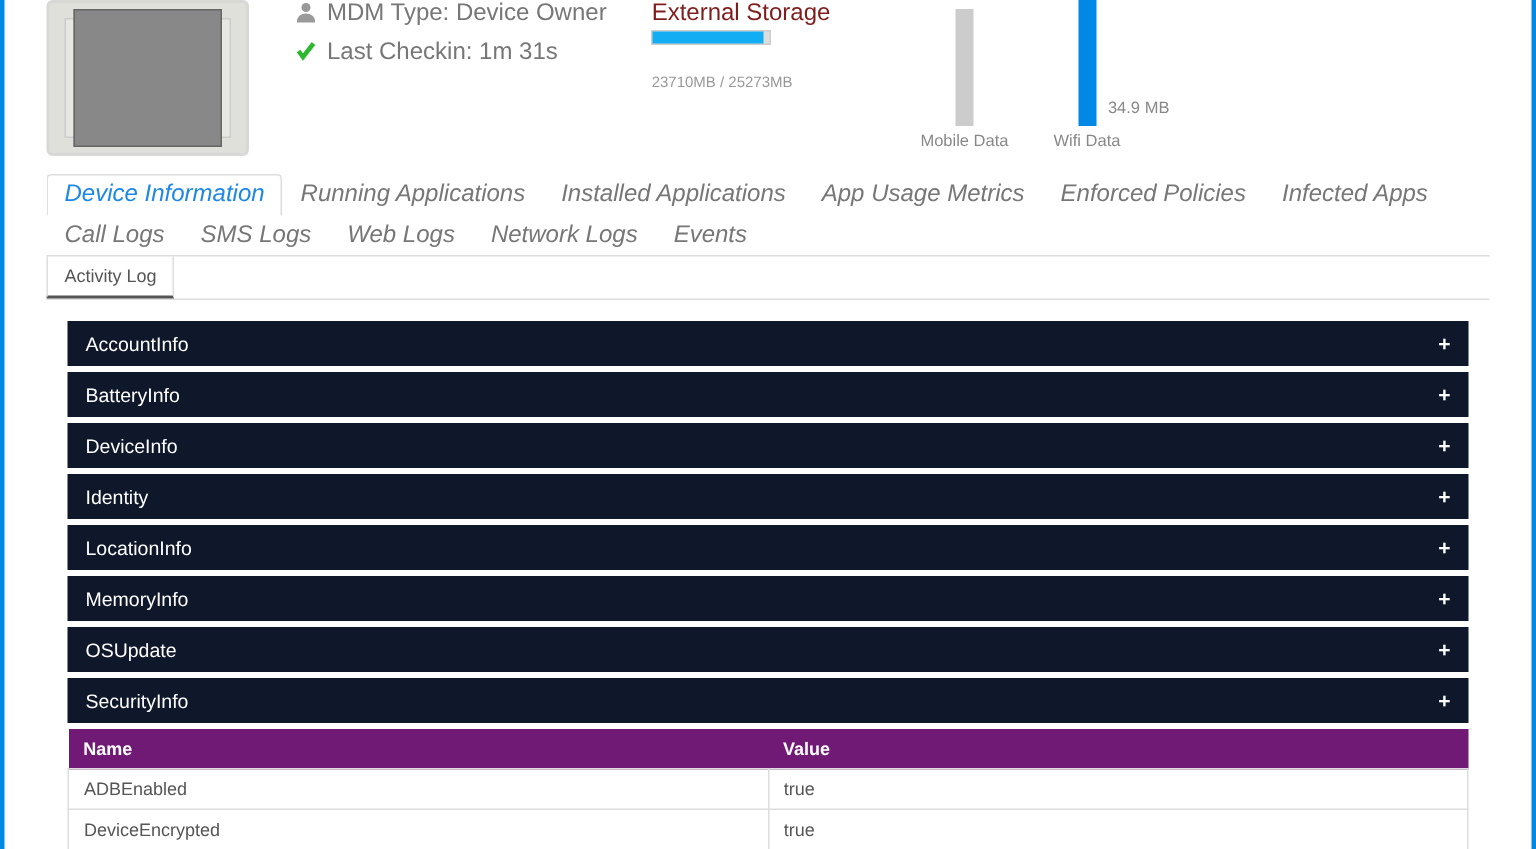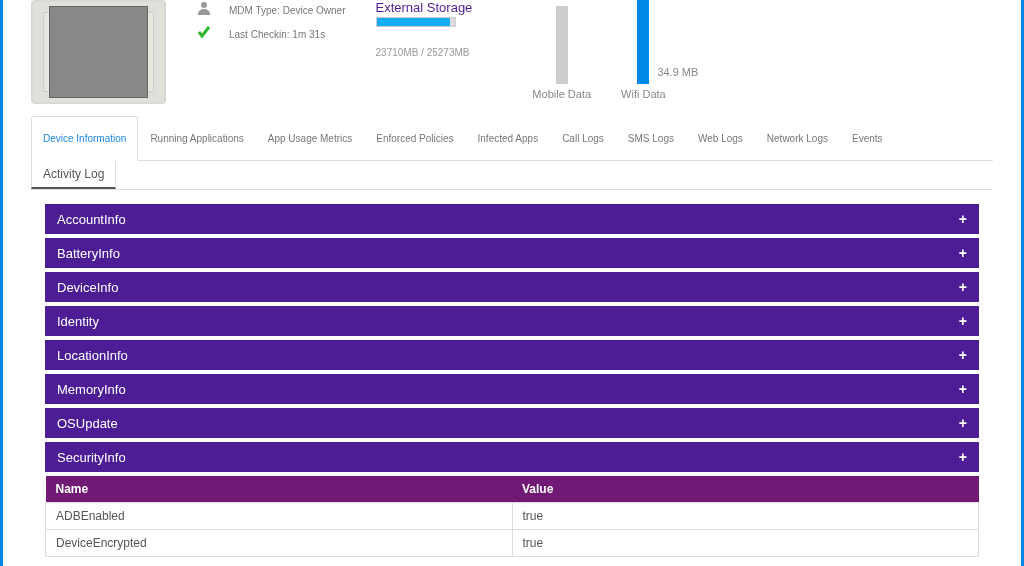--- a/index.html
+++ b/index.html
@@ -2,44 +2,44 @@
 <html><head>
   <meta charset="utf-8">
   <style>
     * { margin: 0; padding: 0; box-sizing: border-box; }
     body { font-family: "Segoe UI", Arial, sans-serif; font-size: 13px; color: #555; background: #fff; }
     .page { width: 1024px; margin: 0 auto; padding: 0 28px; border-left: 3px solid #0088e6; border-right: 3px solid #0088e6; min-height: 566px; }
     .top-section { display: flex; gap: 30px; align-items: flex-start; padding-top: 0; }
     .device-frame { width: 135px; height: 104px; background: #e8e8e3; border: 2px solid #d8d8d6; border-radius: 4px; box-shadow: inset 0 0 0 10px #e0e0db, inset 0 0 0 11px #ccc; flex-shrink: 0; position: relative; overflow: hidden; }
     .device-screen { position: absolute; top: 4px; bottom: 4px; left: 16px; right: 16px; background: #888; border: 1px solid #666; }
     .info-col { display: flex; flex-direction: column; gap: 8px; padding-top: 0; }
-    .info-row { display: flex; align-items: flex-end; gap: 17px; color: #777; font-size: 10px; }
+    .info-row { display: flex; align-items: flex-start; gap: 6px; color: #777; font-size: 16px; }
     .icon { display: inline-flex; width: 16px; height: 16px; align-items: center; justify-content: center; }
     .storage-col { padding-top: 0; }
-    .storage-label { color: #4c1d95; font-size: 13px; margin-bottom: 2px; }
+    .storage-label { color: #7f1d1d; font-size: 16px; margin-bottom: 2px; }
     .storage-bar { width: 80px; height: 10px; background: #ddd; border: 1px solid #ccc; }
     .storage-fill { height: 100%; background: #12adf3; }
     .storage-text { font-size: 10px; color: #999; margin-top: 20px; }
     .data-col { display: flex; align-items: flex-end; gap: 30px; padding-left: 30px; }
     .data-item { display: flex; flex-direction: column; align-items: center; gap: 4px; }
     .data-bar-wrap { display: flex; align-items: flex-end; gap: 10px; }
     .data-bar { width: 12px; background: #ccc; }
     .data-bar.blue { background: #0088e6; }
     .data-label { font-size: 11px; color: #888; }
     .data-value { font-size: 11px; color: #888; }
 
     .tabs { display: flex; border-bottom: 1px solid #ddd; margin-top: 12px; flex-wrap: wrap; }
-    .tab { padding: 16px 11px; font-size: 10px; color: #777; border: 1px solid transparent; border-bottom: none; cursor: pointer; white-space: nowrap; }
+    .tab { padding: 4px 11px; font-size: 16px; color: #777; border: 1px solid transparent; border-bottom: none; cursor: pointer; white-space: nowrap; font-style: italic; }
     .tab.active { color: #1e88e5; border-color: #ddd; border-bottom: 1px solid #fff; margin-bottom: -1px; border-radius: 3px 3px 0 0; }
     .subtabs { display: flex; border-bottom: 1px solid #ddd; }
     .subtab { padding: 6px 11px; font-size: 12px; color: #777; border: 1px solid transparent; border-top: none; cursor: pointer; }
     .subtab.active { border-color: #ddd; border-bottom: 2px solid #555; color: #555; }
 
     .content { padding: 14px 14px 0 14px; }
-    .accordion-item { background: #4c1d95; color: #fff; padding: 7px 12px; margin-bottom: 4px; font-size: 13px; display: flex; justify-content: space-between; align-items: center; cursor: pointer; }
+    .accordion-item { background: #0f172a; color: #fff; padding: 7px 12px; margin-bottom: 4px; font-size: 13px; display: flex; justify-content: space-between; align-items: center; cursor: pointer; }
     .accordion-item .plus { font-weight: bold; font-size: 14px; }
 
     .sec-table { width: 100%; border-collapse: collapse; margin-top: 0; }
     .sec-table th { background: #701a75; color: #fff; font-weight: bold; text-align: left; padding: 6px 10px; font-size: 12px; }
     .sec-table td { border: 1px solid #ddd; padding: 6px 10px; font-size: 12px; color: #555; }
     .sec-table .name-col { width: 50%; }
   </style>
 </head>
 <body>
 
@@ -87,20 +87,21 @@
           <div style="position:absolute; left:20px; bottom:6px; white-space:nowrap;" class="data-value">34.9 MB</div>
         </div>
         <div class="data-label">Wifi Data</div>
       </div>
     </div>
   </div>
 
   <div class="tabs" id="main-tabs">
       <div class="tab active">Device Information</div>
       <div class="tab">Running Applications</div>
+      <div class="tab">Installed Applications</div>
       <div class="tab">App Usage Metrics</div>
       <div class="tab">Enforced Policies</div>
       <div class="tab">Infected Apps</div>
       <div class="tab">Call Logs</div>
       <div class="tab">SMS Logs</div>
       <div class="tab">Web Logs</div>
       <div class="tab">Network Logs</div>
       <div class="tab">Events</div>
     </div>
   <div class="subtabs">

